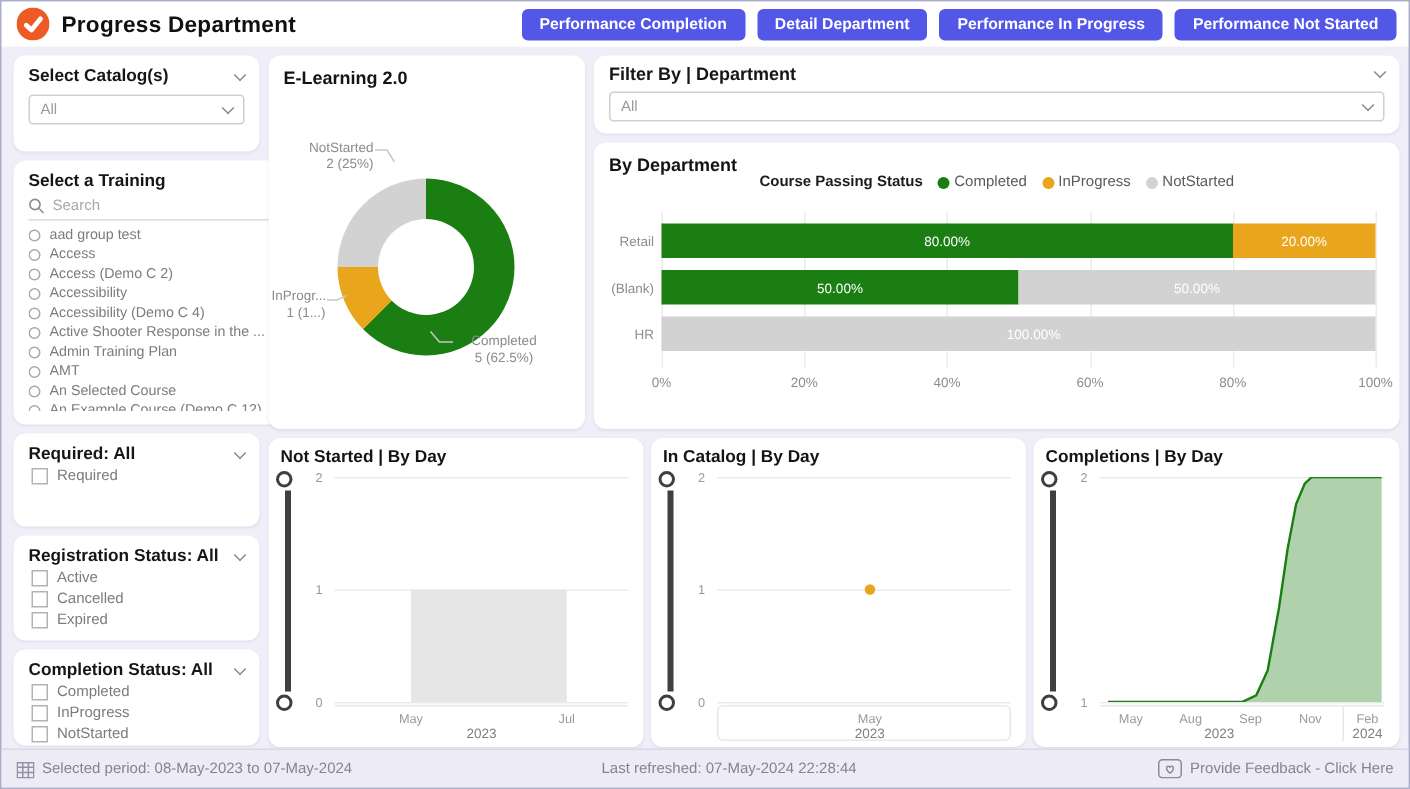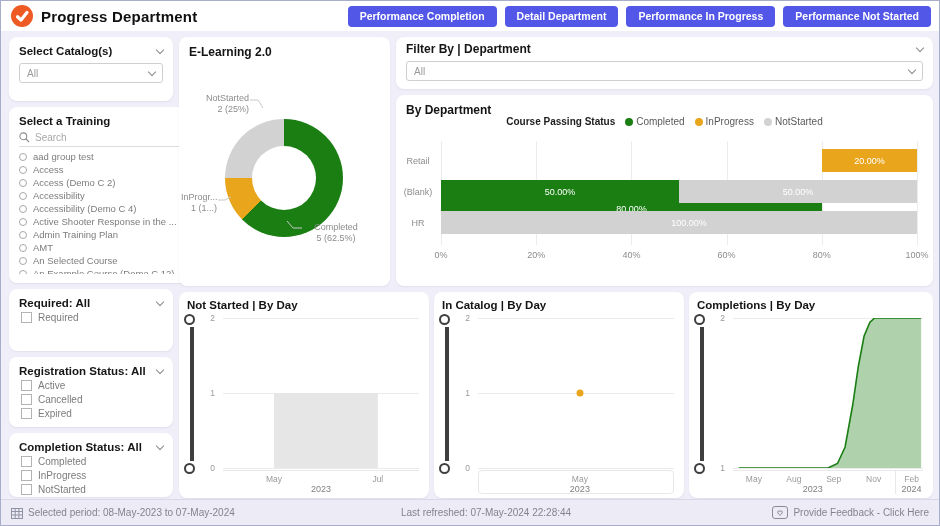--- a/index.html
+++ b/index.html
@@ -70,21 +70,21 @@
   
   #p-dept { left:395px; top:64px; width:537px; height:191px; }
   #legend-row { position:absolute; left:0; right:0; top:21px; display:flex; justify-content:center;
                 align-items:center; gap:10px; font-size:10px; color:#5a5a5a; }
   #legend-row .lg-title { font-weight:bold; color:#1c1c1c; }
   .lg-item { display:flex; align-items:center; gap:3px; }
   .lg-dot { width:8px; height:8px; border-radius:50%; display:inline-block; }
   #dept-plot { position:absolute; left:45px; right:16px; top:46px; height:104px; }
   .grid-v { position:absolute; top:0; bottom:0; width:1px; background:#ececec; }
   .dept-row { position:absolute; left:0; right:0; height:23px; }
-  .dept-cat { position:absolute; left:-41px; width:36px; text-align:center; font-size:9px;
+  .dept-cat { position:absolute; left:-41px; width:36px; text-align:right; font-size:9px;
               color:#8c8c8c; top:50%; transform:translateY(-50%); }
   .dept-track { position:absolute; inset:0; display:flex; }
   .dept-seg { height:100%; display:flex; align-items:center; justify-content:center; }
   .seg-label { font-size:9px; color:#ffffff; }
   #dept-xticks { position:absolute; left:45px; right:16px; top:155px; height:12px; }
   .dxt { position:absolute; transform:translateX(-50%); font-size:9px; color:#8c8c8c; }
 
   
   .tchart { }
   #tc0 { left:178px; top:261px; width:250px; height:206px; }
@@ -318,21 +318,21 @@
             <div class="grid-v" style="left: 20%;"></div>
             <div class="grid-v" style="left: 40%;"></div>
             <div class="grid-v" style="left: 60%;"></div>
             <div class="grid-v" style="left: 80%;"></div>
             <div class="grid-v" style="left: 100%;"></div>
           </div>
         <div>
             <div class="dept-row" style="top: 8px;">
               <div class="dept-cat">Retail</div>
               <div class="dept-track">
-                <div class="dept-seg" style="width: 80%; background: rgb(26, 126, 19); margin-top: 48px;">
+                <div class="dept-seg" style="width: 80%; background: rgb(26, 126, 19);">
                   <span class="seg-label">80.00%</span>
                 </div>
                 <div class="dept-seg" style="width: 20%; background: rgb(233, 166, 29);">
                   <span class="seg-label">20.00%</span>
                 </div>
               </div>
             </div>
             <div class="dept-row" style="top: 39px;">
               <div class="dept-cat">(Blank)</div>
               <div class="dept-track">

